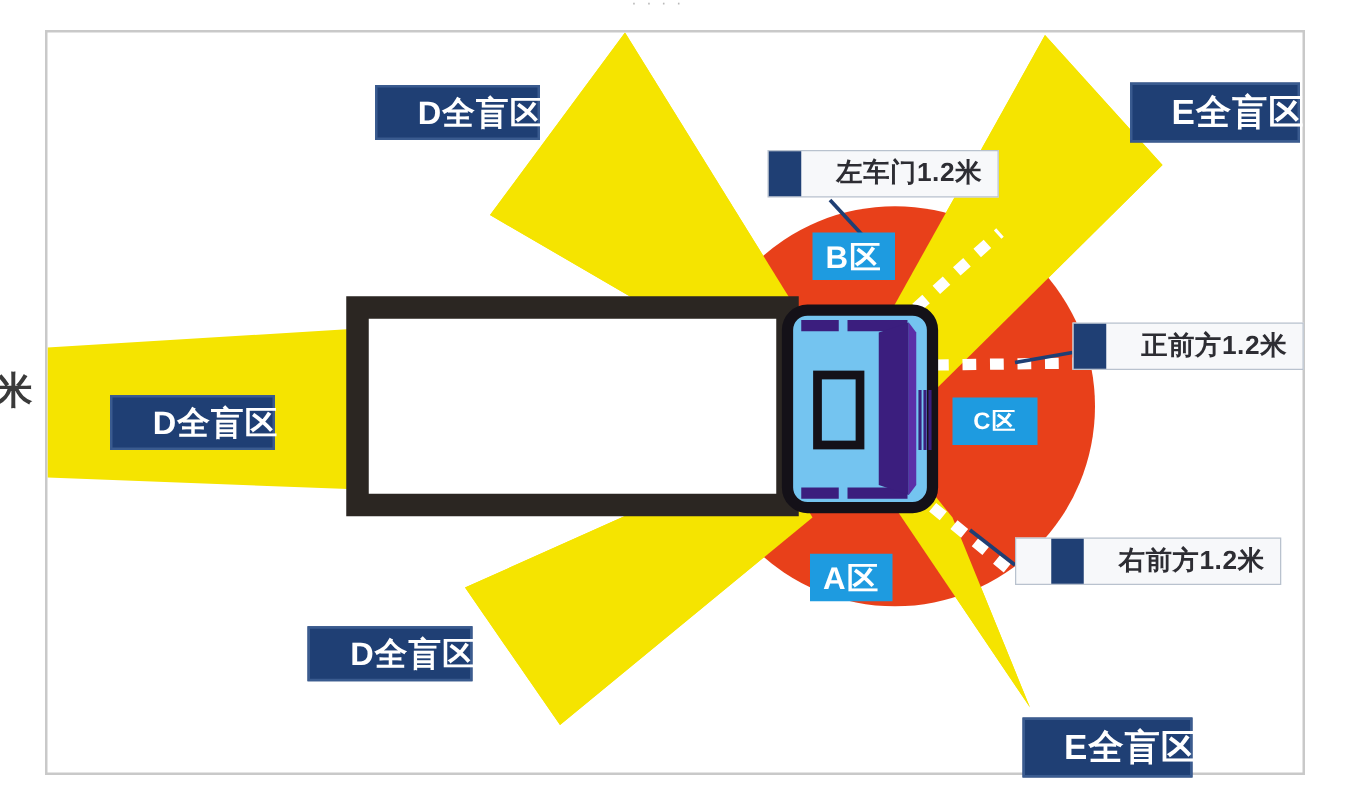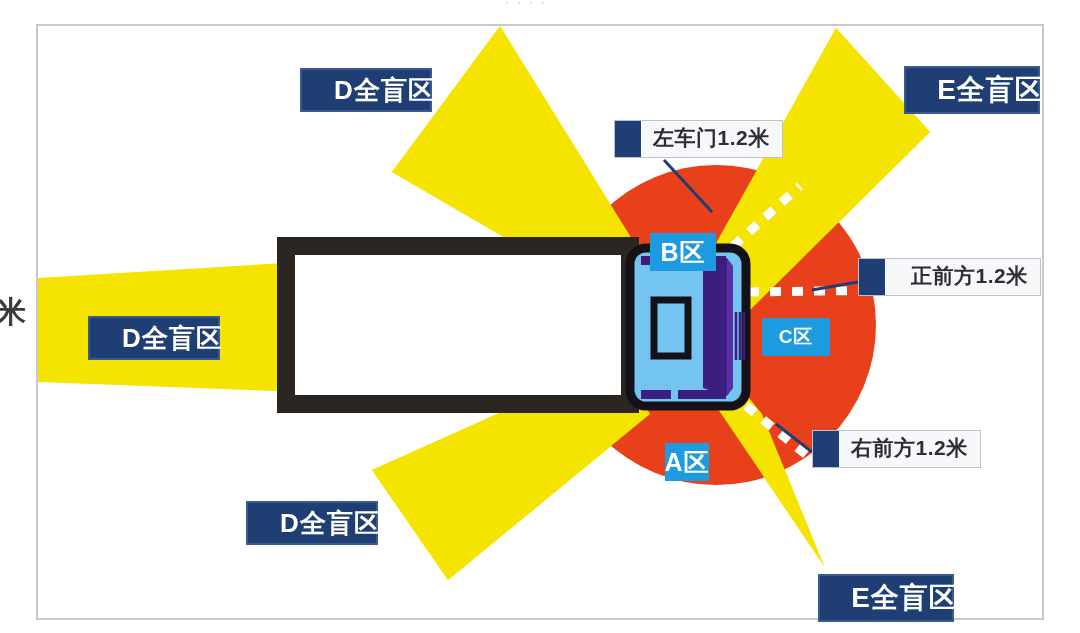--- a/index.html
+++ b/index.html
@@ -57,20 +57,21 @@
   .callout .sq{
     width:26px;background:#1f3f74;flex:0 0 26px;
   }
   .callout .txt{
     padding:3px 12px 5px 12px;
     color:#2d2d33;
     font-size:21px;
     font-weight:600;
     display:flex;align-items:center;
     letter-spacing:0.5px;
+    margin-left:16px;
   }
   .edge-char{
     position:absolute;
     color:#3a3a3a;
     font-size:30px;
     font-weight:600;
   }
   .top-clip{
     position:absolute;
     color:#b9b9b9;
@@ -153,34 +154,34 @@
   <div class="badge-dark" style="left:300px;top:68px;width:132px;height:44px;font-size:26px;">D全盲区</div>
 
   <div class="badge-dark" style="left:88px;top:316px;width:132px;height:44px;font-size:26px;">D全盲区</div>
 
   <div class="badge-dark" style="left:246px;top:501px;width:132px;height:44px;font-size:26px;">D全盲区</div>
 
   <div class="badge-dark" style="left:904px;top:66px;width:136px;height:48px;font-size:28px;">E全盲区</div>
 
   <div class="badge-dark" style="left:818px;top:574px;width:136px;height:48px;font-size:28px;">E全盲区</div>
 
-  <div class="badge-blue" style="left:650px;top:186px;width:66px;height:38px;font-size:25px;margin-top:47px;">B区</div>
+  <div class="badge-blue" style="left:650px;top:186px;width:66px;height:38px;font-size:25px;">B区</div>
 
   <div class="badge-blue" style="left:762px;top:318px;width:68px;height:38px;font-size:19px;">C区</div>
 
-  <div class="badge-blue" style="left:665px;top:443px;width:44px;height:38px;font-size:25px;">A区</div>
+  <div class="badge-blue" style="left:648px;top:443px;width:66px;height:38px;font-size:25px;">A区</div>
 
   <div class="callout" style="left:614px;top:120px;">
     <div class="sq"></div>
     <div class="txt">左车门1.2米</div>
   </div>
 
-  <div class="callout" style="left:858px;top:258px;gap:14px;">
+  <div class="callout" style="left:858px;top:258px;">
     <div class="sq"></div>
     <div class="txt">正前方1.2米</div>
   </div>
 
-  <div class="callout" style="left:812px;top:430px;">
+  <div class="callout" style="left:812px;top:430px;padding-left:28px;">
     <div class="sq"></div>
     <div class="txt">右前方1.2米</div>
   </div>
 
 </div>
 
 </body></html>

